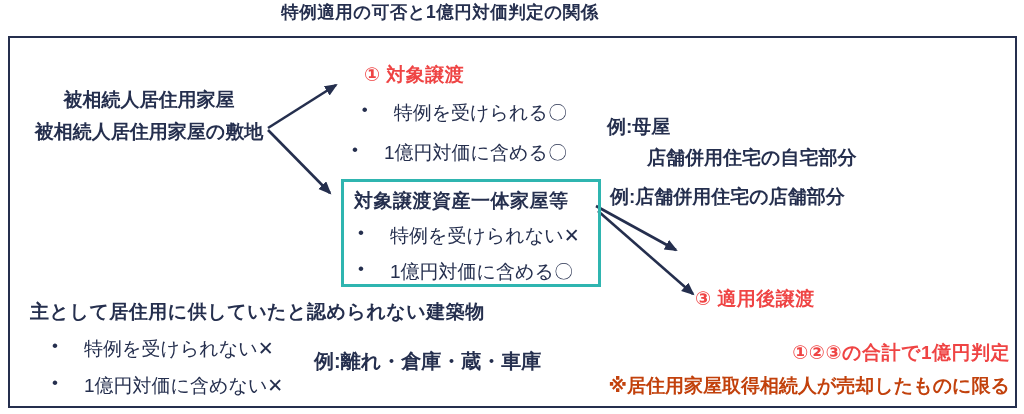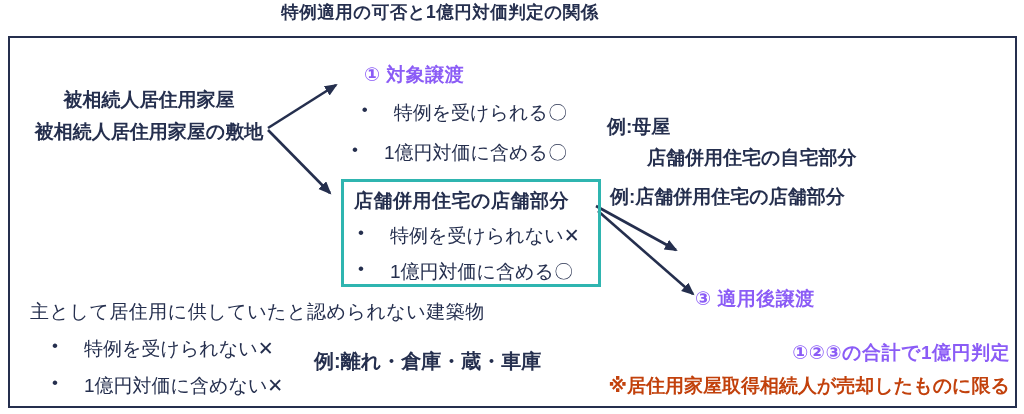--- a/index.html
+++ b/index.html
@@ -32,21 +32,21 @@
     left: 0; top: 0; width: 1024px; height: 414px;
     pointer-events: none;
   }
   .src-group {
     left: 10px; top: 84px; width: 278px;
     text-align: center;
     font-size: 19px;
     font-weight: 600;
     line-height: 32px;
   }
-  .teal { color: #8b5cf6; }
+  .teal { color: #ef4444; }
   .h-teal {
     font-size: 19px;
     font-weight: 700;
     letter-spacing: 0.5px;
   }
   .item1-head { left: 364px; top: 62px; }
   .bullet-list { font-size: 19px; font-weight: 500; }
   .bullet-row { display: flex; align-items: flex-start; }
   .bullet-row::before {
     content: "\2022";
@@ -71,21 +71,21 @@
     margin-bottom: 9px;
     letter-spacing: 0.5px;
   }
   .teal-box .bullet-row { margin-bottom: 10px; }
   .ex2 { left: 610px; top: 184px; font-size: 19px; font-weight: 600; }
   .item2 { left: 692px; top: 243px; }
   .item3 { left: 695px; top: 286px; }
   .nonres-head {
     left: 30px; top: 299px;
     font-size: 19px;
-    font-weight: 400;
+    font-weight: 700;
     letter-spacing: 0.5px;
   }
   .nonres-bullets { left: 48px; top: 336px; }
   .nonres-bullets .bullet-row { margin-bottom: 11px; }
   .ex3 { left: 314px; top: 341px; font-size: 20px; font-weight: 600; margin-top: 7px; }
   .summary {
     right: 14px; top: 336px;
     text-align: right;
     line-height: 33px;
   }
@@ -128,21 +128,21 @@
       <span>1億円対価に含める〇</span>
     </div>
   </div>
 
   <div class="abs ex1">
     <div>例:母屋</div>
     <div class="ind">店舗併用住宅の自宅部分</div>
   </div>
 
   <div class="abs teal-box">
-    <div class="box-head">店舗併用住宅の店舗部分</div>
+    <div class="box-head">対象譲渡資産一体家屋等</div>
     <div class="bullet-list">
       <div class="bullet-row">
         <span>特例を受けられない✕</span>
       </div>
       <div class="bullet-row">
         <span>1億円対価に含める〇</span>
       </div>
     </div>
   </div>
 

